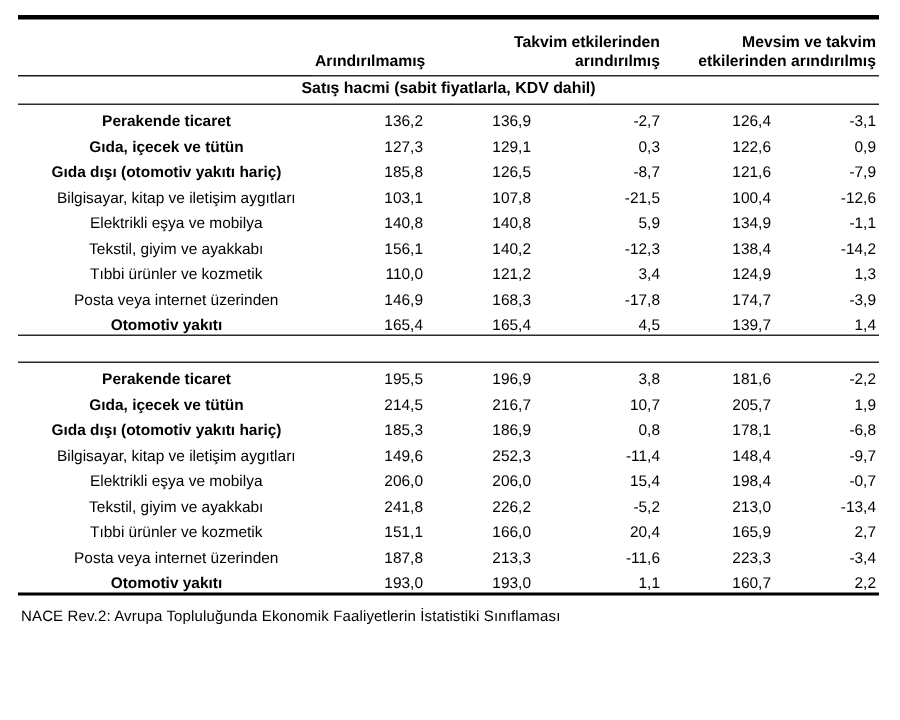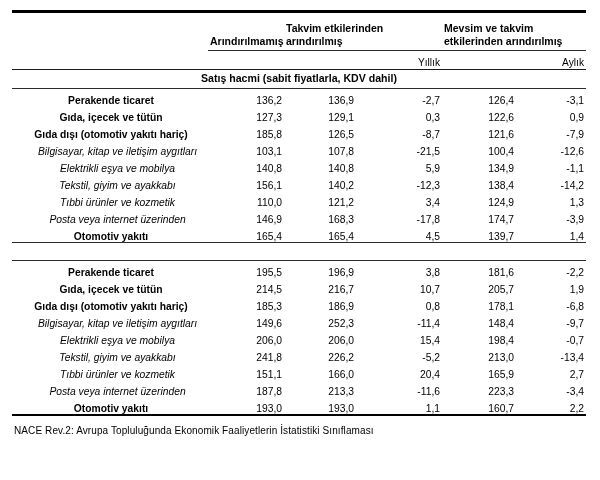--- a/index.html
+++ b/index.html
@@ -50,21 +50,21 @@
   td, th {
     padding: 0;
     vertical-align: bottom;
     font-weight: normal;
   }
 
   
   .hdr-spacer td { height: 9px; }
 
   .grp-title {
-    text-align: left;
+    text-align: right;
     font-weight: bold;
     font-size: 10.5px;
     line-height: 1.26;
     padding: 0 2px 2px 2px;
     vertical-align: bottom;
   }
   .grp-rule {
     border-bottom: 1.1px solid #2b2b2b;
   }
 
@@ -98,21 +98,21 @@
   }
 
   
   tr.data td { height: 17px; }
   td.lbl {
     text-align: center;
     padding-left: 2px;
     white-space: nowrap;
   }
   td.lbl.bold { font-weight: bold; }
-  td.lbl.indent { padding-left: 15px; font-style: italic; }
+  td.lbl.indent { padding-left: 15px; }
 
   td.num {
     text-align: right;
     padding-right: 2px;
     white-space: nowrap;
     font-variant-numeric: tabular-nums;
   }
 
   .gap-row td { height: 11px; }
   .gap-row-small td { height: 6px; }
@@ -142,28 +142,20 @@
     <tbody id="table-body">
         <tr class="hdr-spacer">
           <td class="rule-top" colspan="6"></td>
         </tr>
         <tr>
           <td class="lbl-head"></td>
           <td class="grp-title grp-rule" colspan="1">Arındırılmamış</td>
           <td class="grp-title grp-rule" colspan="2">Takvim etkilerinden arındırılmış</td>
           <td class="grp-title grp-rule" colspan="2">Mevsim ve takvim etkilerinden arındırılmış</td>
         </tr>
-        <tr>
-          <td class="lbl-head"></td>
-          <td class="hdr-sub top"></td>
-          <td class="hdr-sub top"></td>
-          <td class="hdr-sub top">Yıllık</td>
-          <td class="hdr-sub top"></td>
-          <td class="hdr-sub top">Aylık</td>
-        </tr>
         <tr class="section-banner">
           <td class="rule-mid" colspan="6">Satış hacmi (sabit fiyatlarla, KDV dahil)</td>
         </tr>
         <tr class="data">
           <td class="lbl bold rule-thin">Perakende ticaret</td>
           <td class="num rule-thin">136,2</td>
           <td class="num rule-thin">136,9</td>
           <td class="num rule-thin">-2,7</td>
           <td class="num rule-thin">126,4</td>
           <td class="num rule-thin">-3,1</td>

